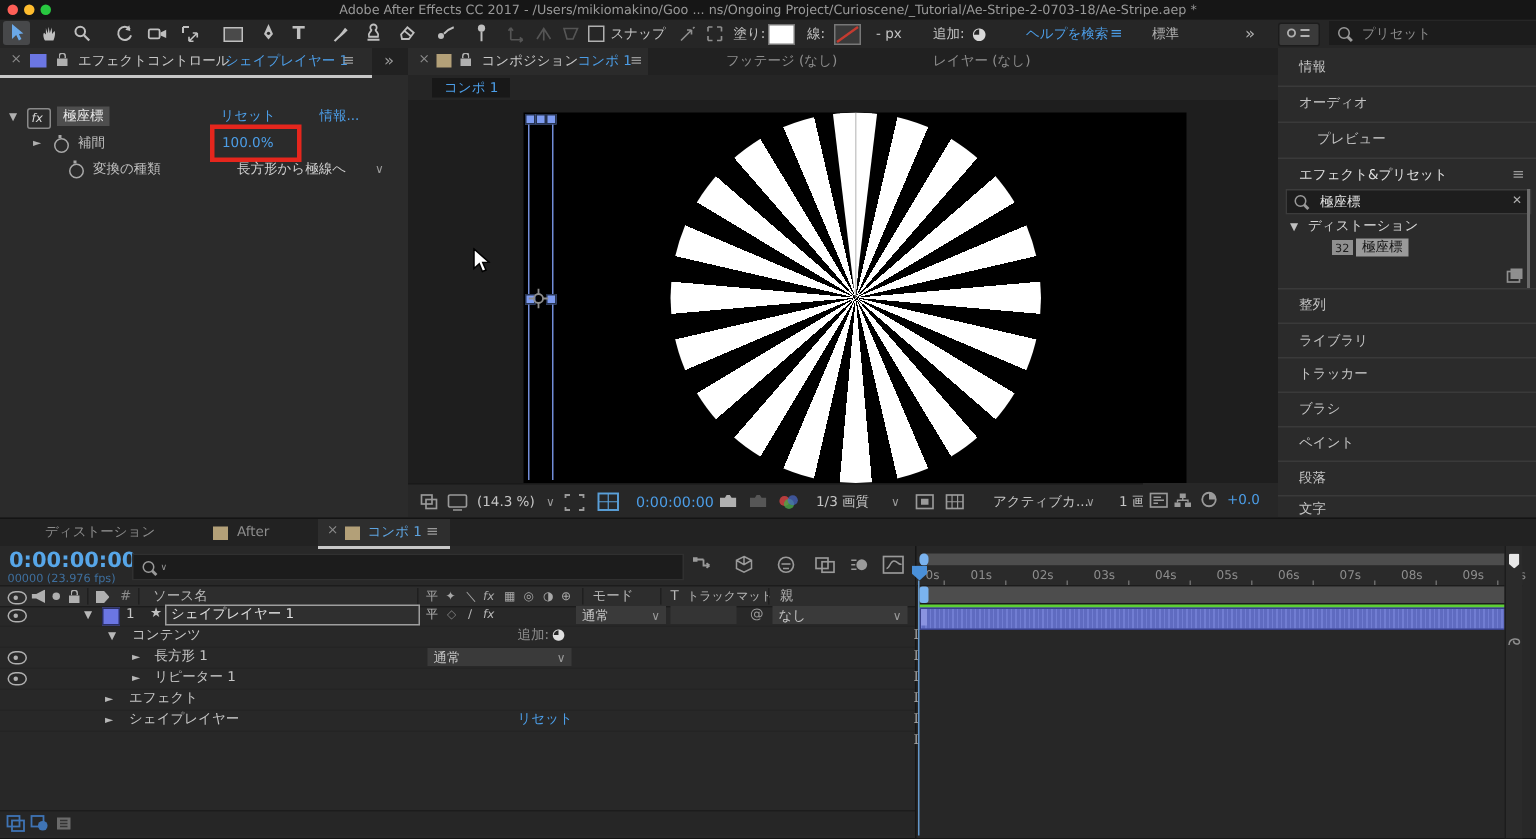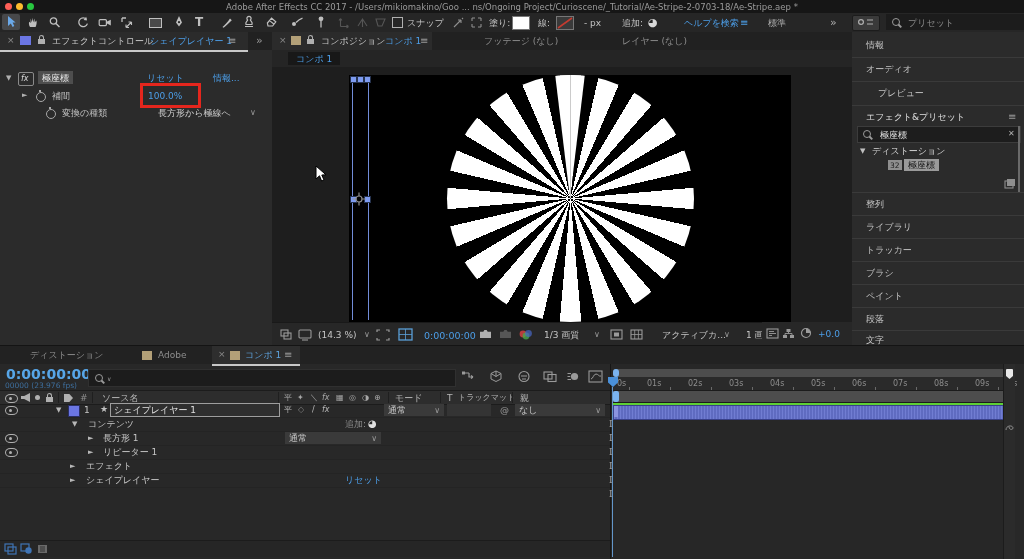--- a/index.html
+++ b/index.html
@@ -343,21 +343,21 @@
     <div class="hsep" style="left:0;top:298px;width:172px;background:#3a3a3a;"></div>
     <div class="t" style="left:14px;top:304px;color:#c4c4c4;">文字</div>
   </div>
 
   <div class="r" style="left:0;top:345px;width:1024px;height:214px;background:#282828;border-top:1px solid #141414;">
 
     <div class="r tabbar" style="left:0;top:0;width:1024px;height:18px;background:#222;">
       <div class="t dim" style="left:30px;top:5px;">ディストーション</div>
       <div class="r" style="left:128px;top:0;width:80px;height:18px;">
         <div class="r" style="left:14px;top:5px;width:10px;height:9px;background:#b3a078;"></div>
-        <div class="t dim" style="left:30px;top:5px;">Adobe</div>
+        <div class="t dim" style="left:30px;top:5px;">After</div>
       </div>
       <div class="r" style="left:212px;top:0;width:88px;height:18px;background:#2e2e2e;border-bottom:2px solid #c8c8c8;">
         <div class="t" style="left:6px;top:4px;color:#8a8a8a;">×</div>
         <div class="r" style="left:18px;top:5px;width:10px;height:9px;background:#b3a078;"></div>
         <div class="t" style="left:33px;top:5px;color:#5ea4e0;">コンポ 1</div>
         <div class="t" style="left:72px;top:4px;font-size:10px;color:#9a9a9a;">≡</div>
       </div>
     </div>
 
     <div class="r" style="left:0;top:18px;width:610px;height:26px;">

